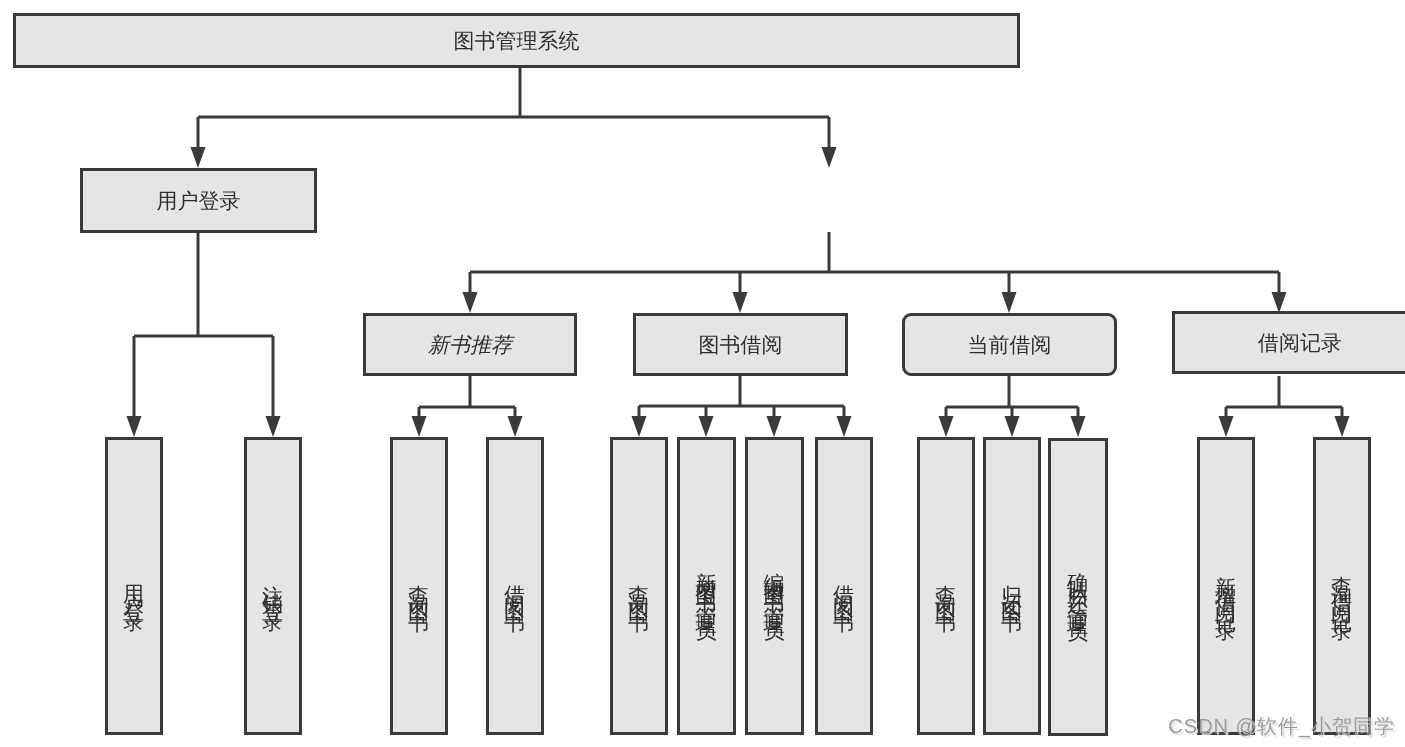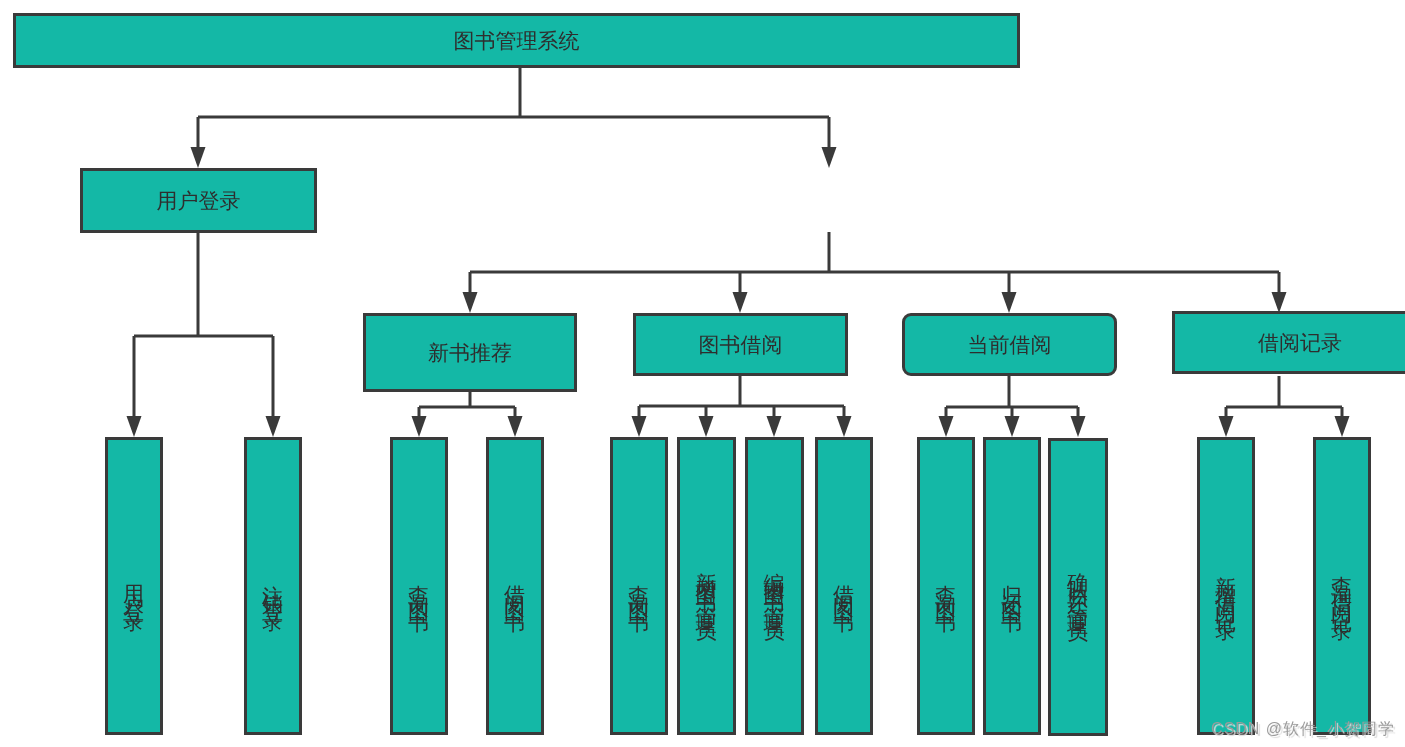--- a/index.html
+++ b/index.html
@@ -18,21 +18,21 @@
   .connectors {
     position: absolute;
     left: 0;
     top: 0;
     z-index: 1;
   }
   .hbox, .vbox {
     position: absolute;
     box-sizing: border-box;
     border: 3px solid #3a3a3a;
-    background: #14b8a6;
+    background: #e5e5e5;
     display: flex;
     align-items: center;
     justify-content: center;
     color: #2e2e2e;
     font-size: 21px;
     z-index: 2;
     line-height: 1;
   }
   .vtext {
     writing-mode: vertical-rl;
@@ -41,21 +41,21 @@
     font-size: 21px;
     white-space: nowrap;
   }
   .vbox-long .vtext {
     letter-spacing: 7px;
   }
   .watermark {
     position: absolute;
     right: 10px;
     bottom: 7px;
-    font-size: 16px;
+    font-size: 20px;
     color: #9c9c9c;
     text-shadow: 2px 2px 1px #dcdcdc;
     z-index: 5;
     letter-spacing: 1px;
   }
 </style>
 </head>
 <body>
 
 <div class="canvas">
@@ -88,21 +88,21 @@
       <polygon points="1070.5,416 1085.5,416 1078,437"></polygon>
       <polygon points="1218.5,416 1233.5,416 1226,437"></polygon>
       <polygon points="1334.5,416 1349.5,416 1342,437"></polygon>
     </g>
   </svg>
 
   <div class="hbox" style="left:13px; top:13px; width:1007px; height:55px;">图书管理系统</div>
 
   <div class="hbox" style="left:80px; top:168px; width:237px; height:65px;">用户登录</div>
 
-  <div class="hbox" style="left:363px; top:313px; width:214px; height:79px;">新书推荐</div>
+  <div class="hbox" style="left:363px; top:313px; width:214px; height:63px;font-style:italic;">新书推荐</div>
   <div class="hbox" style="left:633px; top:313px; width:215px; height:63px;">图书借阅</div>
   <div class="hbox" style="left:902px; top:313px; width:215px; height:63px;border-radius:9px;">当前借阅</div>
   <div class="hbox" style="left:1172px; top:311px; width:256px; height:63px;">借阅记录</div>
 
   <div class="vbox" style="left:105px; top:437px; width:58px; height:298px;">
     <span class="vtext">用户登录</span>
   </div>
   <div class="vbox" style="left:244px; top:437px; width:58px; height:298px;">
     <span class="vtext">注销登录</span>
   </div>

